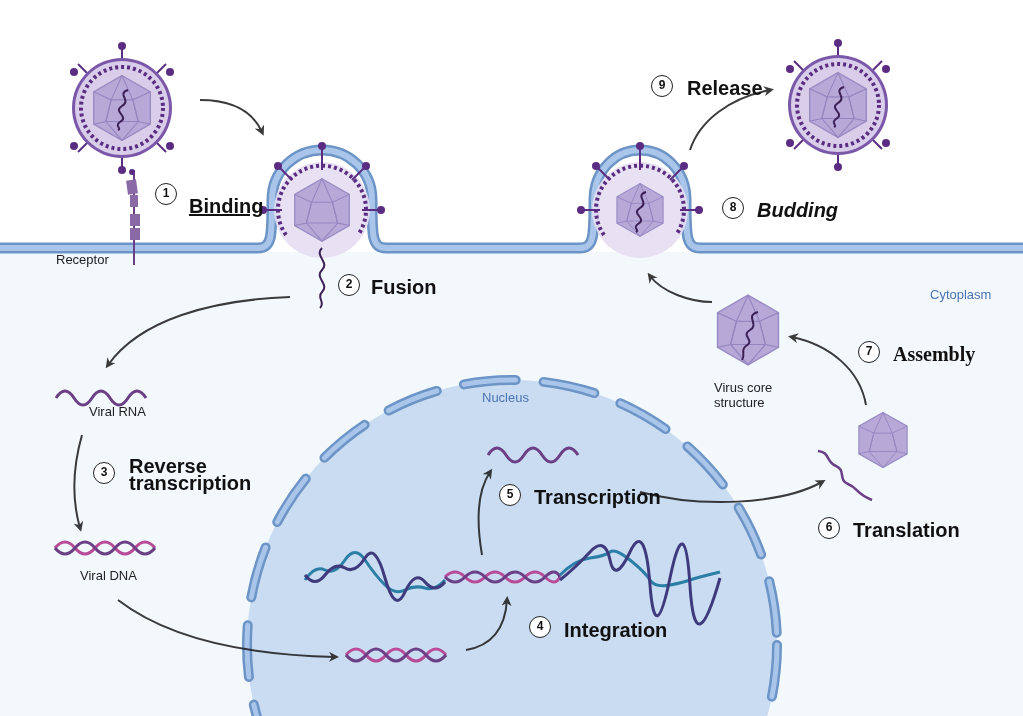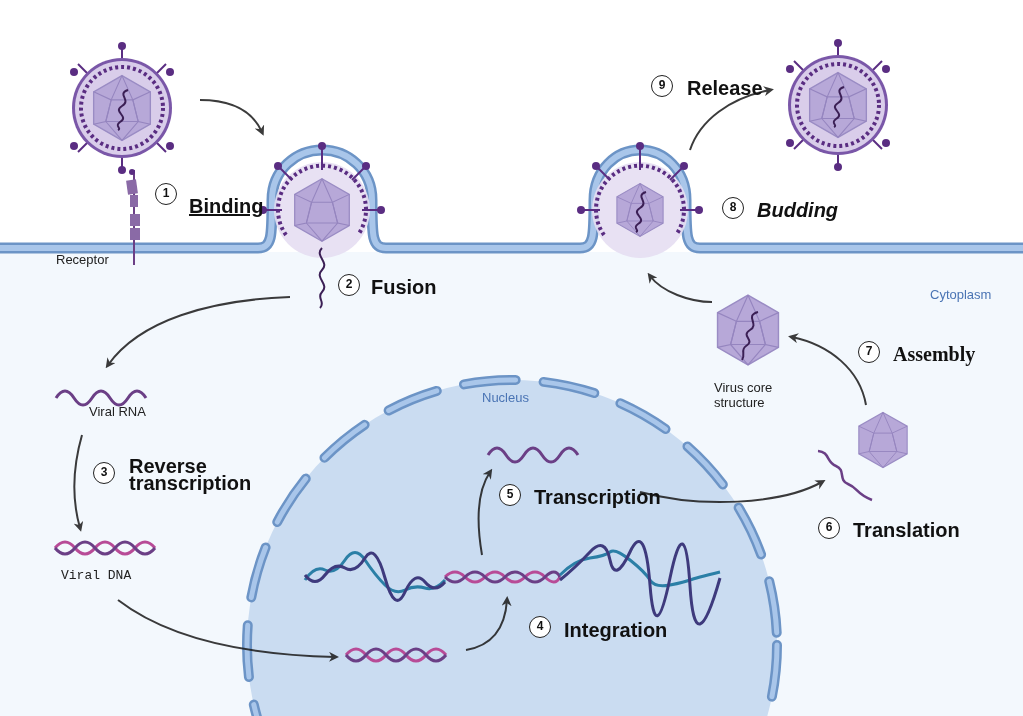--- a/index.html
+++ b/index.html
@@ -175,21 +175,21 @@
     </g>
   </svg>
 
   
   <div class="lbl region-label" style="left:930px; top:275px;margin-top:12px;">Cytoplasm</div>
   <div class="lbl region-label" style="left:482px; top:390px;">Nucleus</div>
 
   
   <div class="lbl plain-label" style="left:56px; top:218px;margin-top:34px;">Receptor</div>
   <div class="lbl plain-label" style="left:68px; top:404px;margin-left:21px;">Viral RNA</div>
-  <div class="lbl plain-label" style="left:61px; top:568px;font-family:Liberation Mono, monospace;">Viral DNA</div>
+  <div class="lbl plain-label" style="left:80px; top:568px;">Viral DNA</div>
   <div class="lbl plain-label center" style="left:714px; top:380px; width:84px;">
     <div>Virus core</div>
     <div>structure</div>
   </div>
 
   
   <div class="step-badge" style="left:155px; top:183px;">1</div>
   <div class="lbl step-label" style="left:189px; top:195px;text-decoration:underline;">Binding</div>
 
   <div class="step-badge" style="left:338px; top:274px;">2</div>

